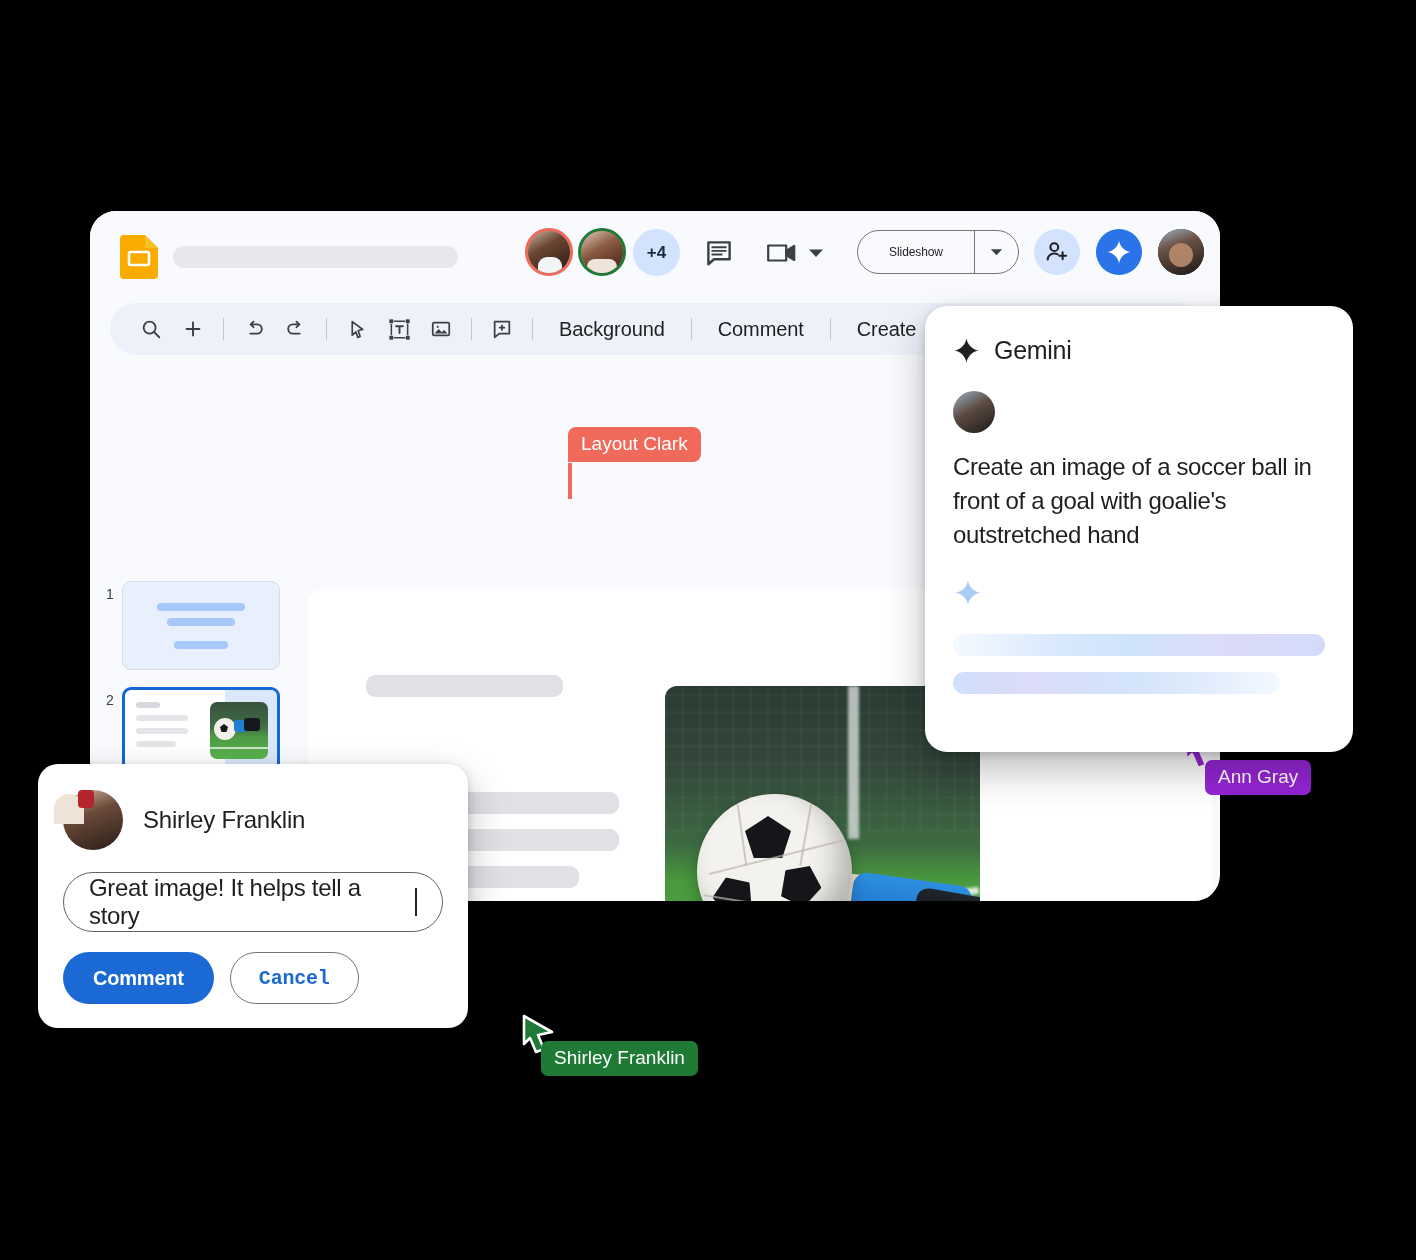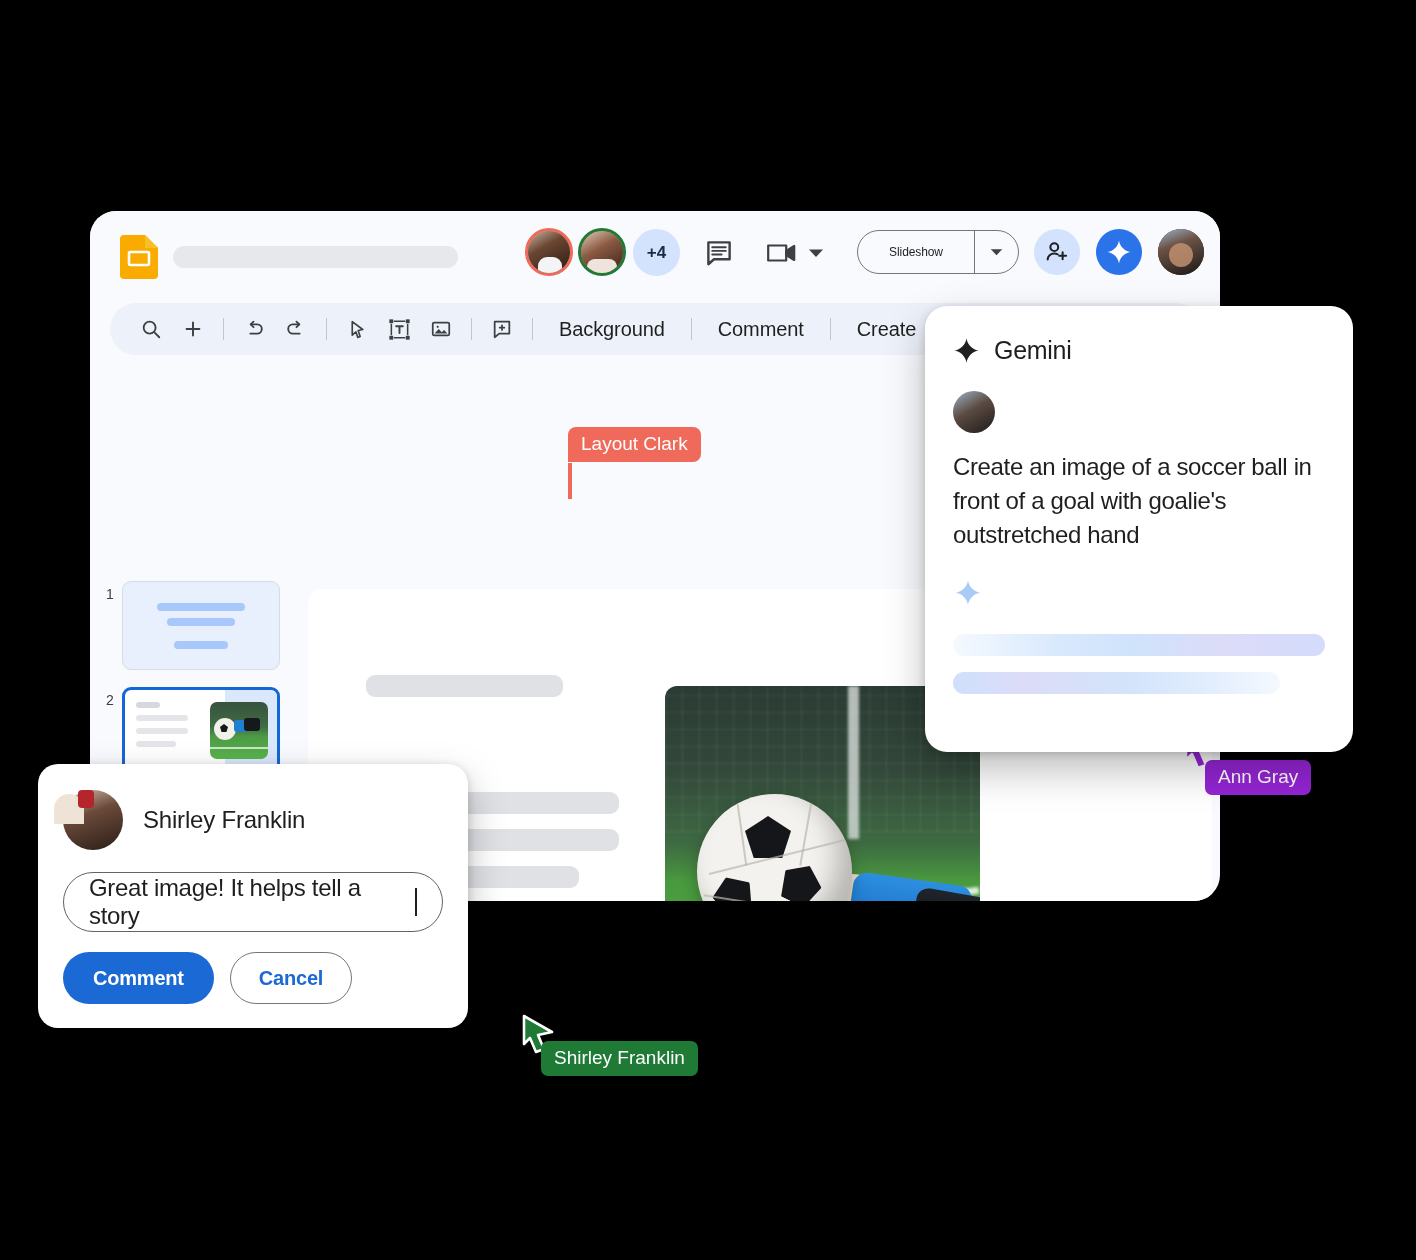--- a/index.html
+++ b/index.html
@@ -275,21 +275,21 @@
   .btn-comment {
     background: #1a69d4; color: #fff; border: none;
     border-radius: 26px; height: 52px; padding: 0 30px;
     font-size: 20px; font-weight: 600; letter-spacing: -.2px;
     font-family: "Liberation Sans", sans-serif; cursor: pointer;
   }
   .btn-cancel {
     background: #fff; color: #1a69d4; border: 1px solid #747775;
     border-radius: 26px; height: 52px; padding: 0 28px;
     font-size: 20px; font-weight: 600; letter-spacing: -.2px;
-    font-family: Liberation Sans, sans-serif; cursor: pointer;
+    font-family: Liberation Mono, monospace; cursor: pointer;
   }
 </style>
 </head>
 <body>
 
 <div id="stage">
 
   <div class="app-window">
     <div class="app-header">
       <svg class="slides-logo" viewBox="0 0 38 44">

